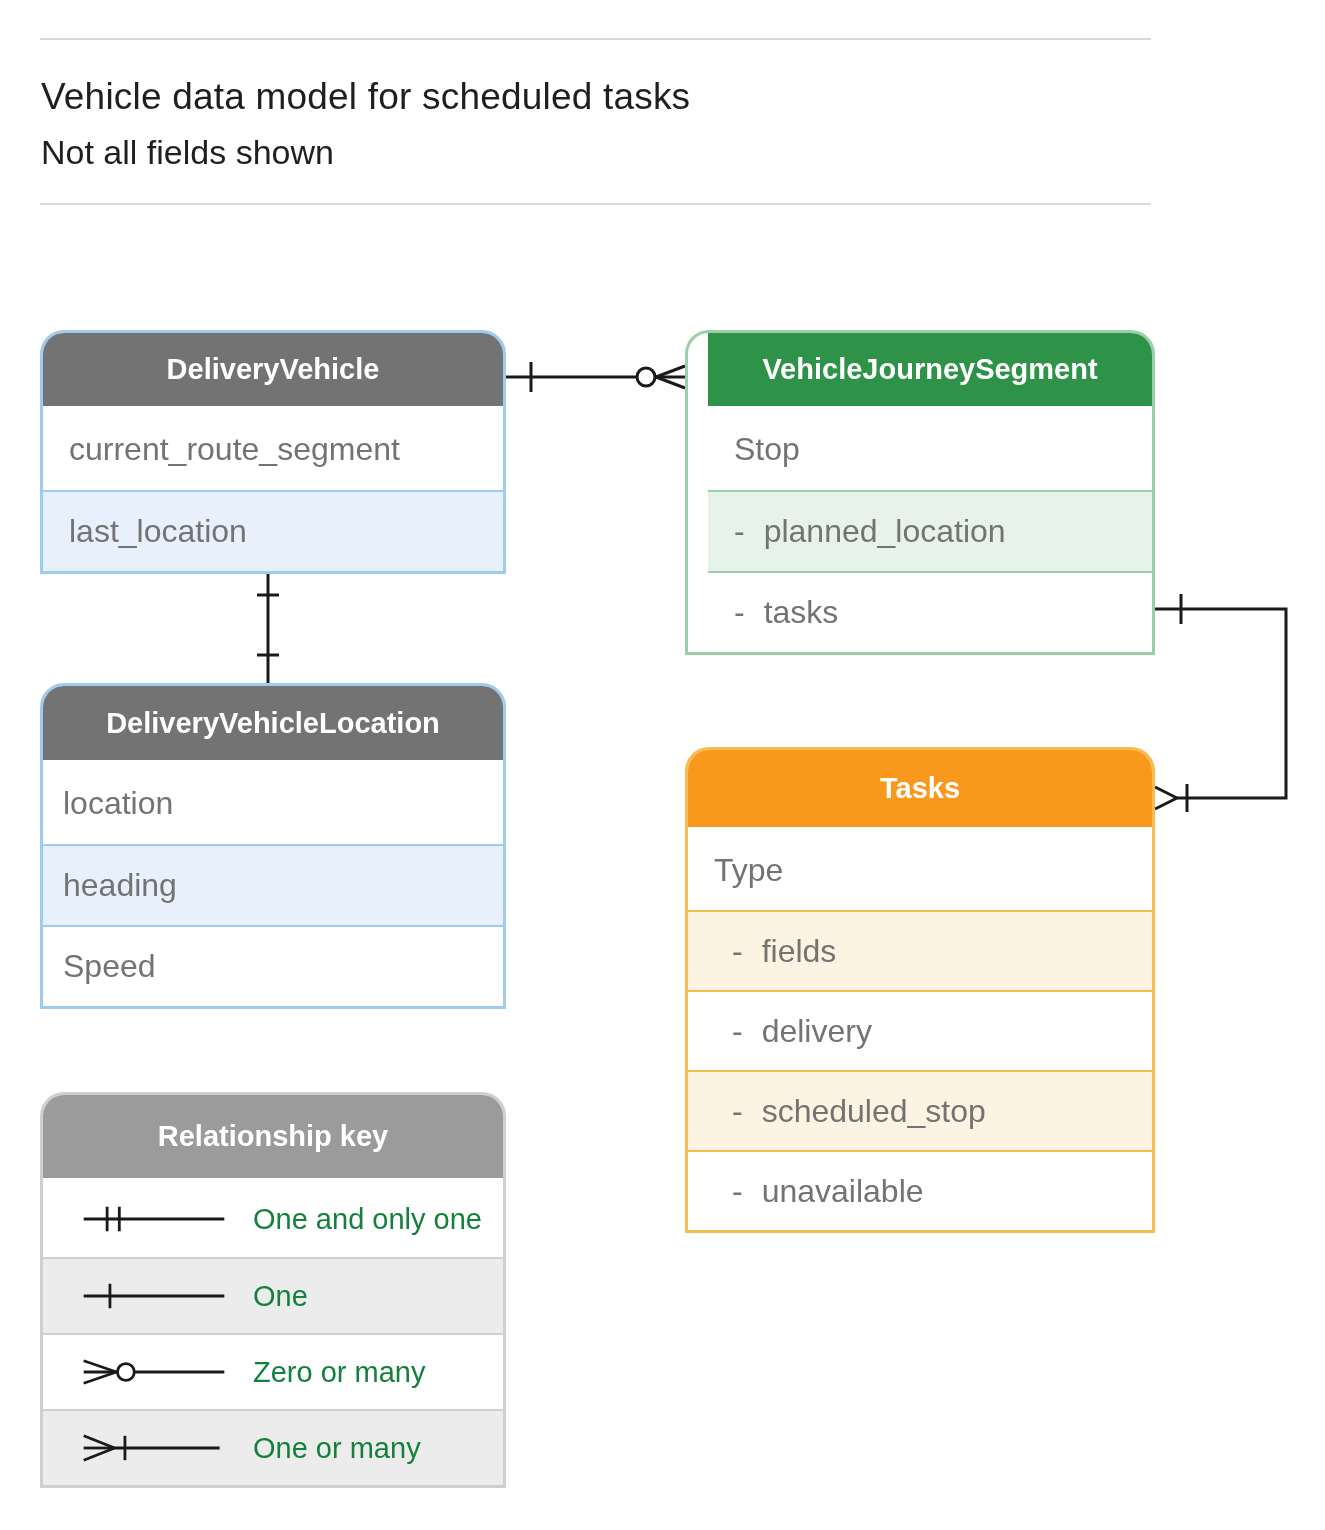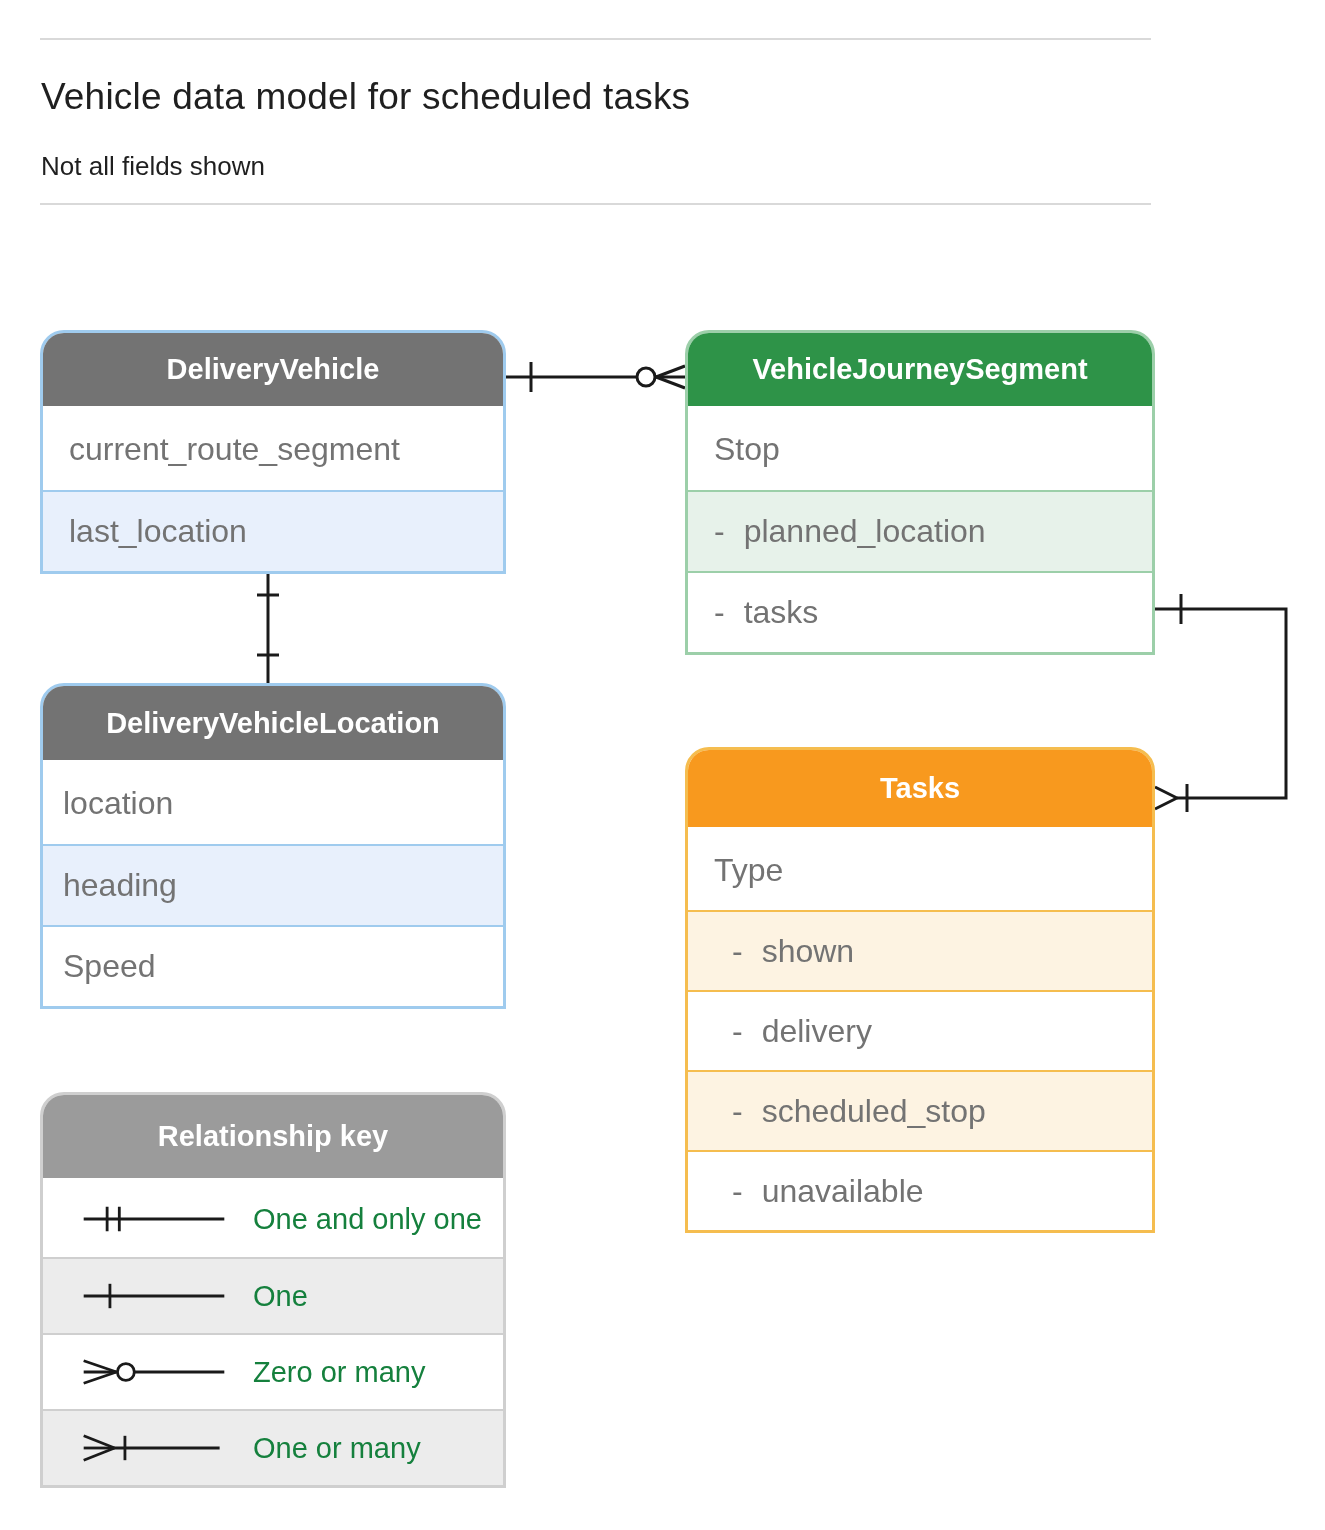--- a/index.html
+++ b/index.html
@@ -30,23 +30,22 @@
     top: 76px;
     font-size: 37px;
     font-weight: normal;
     color: #1f1f1f;
     letter-spacing: 0.2px;
   }
   .page-subtitle {
     position: absolute;
     left: 41px;
     top: 133px;
-    font-size: 26px;
+    font-size: 34px;
     color: #1f1f1f;
-    margin-top: 18px;
   }
 
   .connectors {
     position: absolute;
     left: 0; top: 0;
     width: 1325px;
     height: 1530px;
     pointer-events: none;
   }
 
@@ -100,21 +99,21 @@
   .entity.gray { border-color: #cfcfcf; }
   .entity.gray header { background: #9b9b9b; }
   .entity.gray .row + .row { border-top-color: #cfcfcf; }
   .entity.gray .row:nth-child(odd) { background: #ececec; }
   .entity.gray .row { color: #15803d; font-size: 29px; padding-left: 36px; }
 
   #entity-delivery-vehicle { left: 40px; top: 330px; width: 466px; }
   #entity-delivery-vehicle header { height: 76px; }
   #entity-delivery-vehicle .row { height: 81px; }
 
-  #entity-vehicle-journey-segment { left: 685px; top: 330px; width: 470px; }
+  #entity-vehicle-journey-segment { left: 685px; top: 330px; width: 470px; padding-left: 20px; }
   #entity-vehicle-journey-segment header { height: 76px; }
   #entity-vehicle-journey-segment .row { height: 81px; }
 
   #entity-delivery-vehicle-location { left: 40px; top: 683px; width: 466px; }
   #entity-delivery-vehicle-location header { height: 77px; }
   #entity-delivery-vehicle-location .row { height: 81px; padding-left: 20px; }
 
   #entity-tasks { left: 685px; top: 747px; width: 470px; }
   #entity-tasks header { height: 80px; }
   #entity-tasks .row { height: 80px; }
@@ -199,21 +198,21 @@
     </div>
   </section>
 
   <section class="entity orange" id="entity-tasks">
     <header>Tasks</header>
     <div class="row">
       <span>Type</span>
     </div>
     <div class="row indent">
       <span class="dash">-</span>
-      <span>shown</span>
+      <span>fields</span>
     </div>
     <div class="row indent">
       <span class="dash">-</span>
       <span>delivery</span>
     </div>
     <div class="row indent">
       <span class="dash">-</span>
       <span>scheduled_stop</span>
     </div>
     <div class="row indent">

